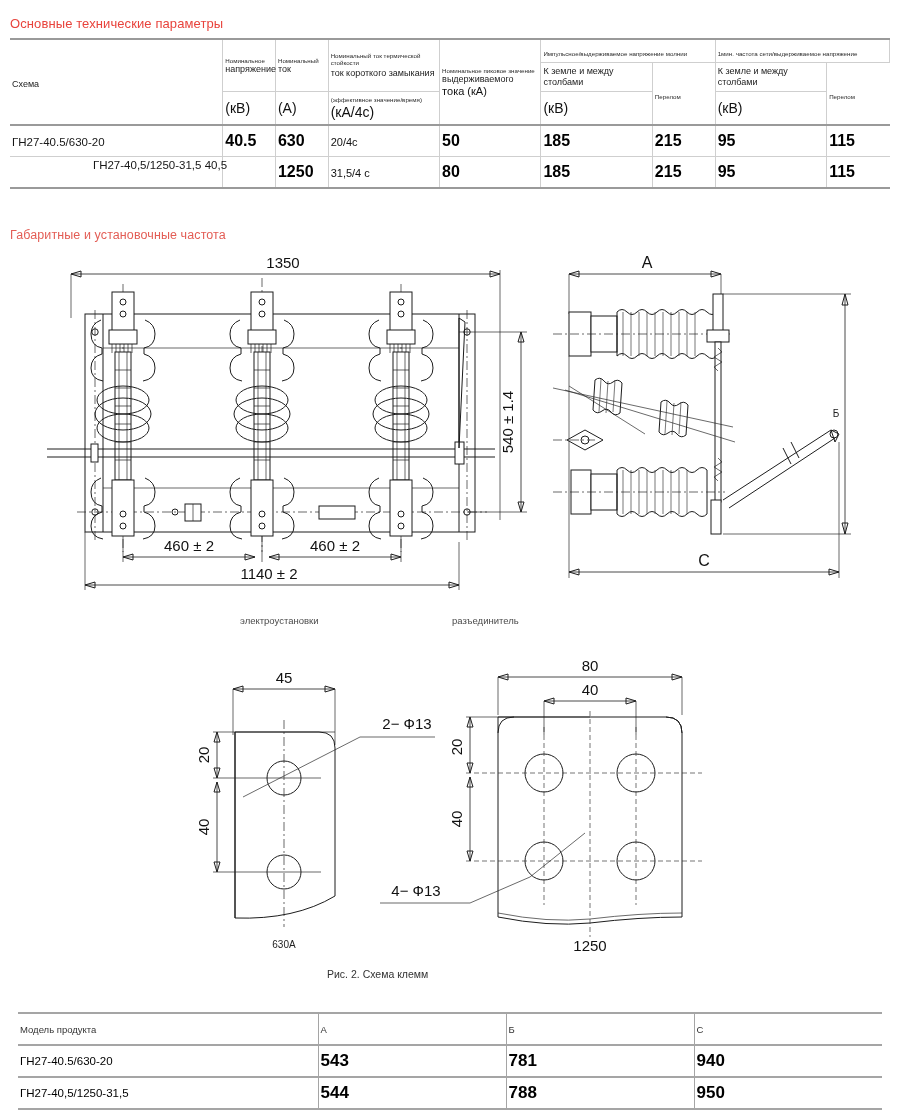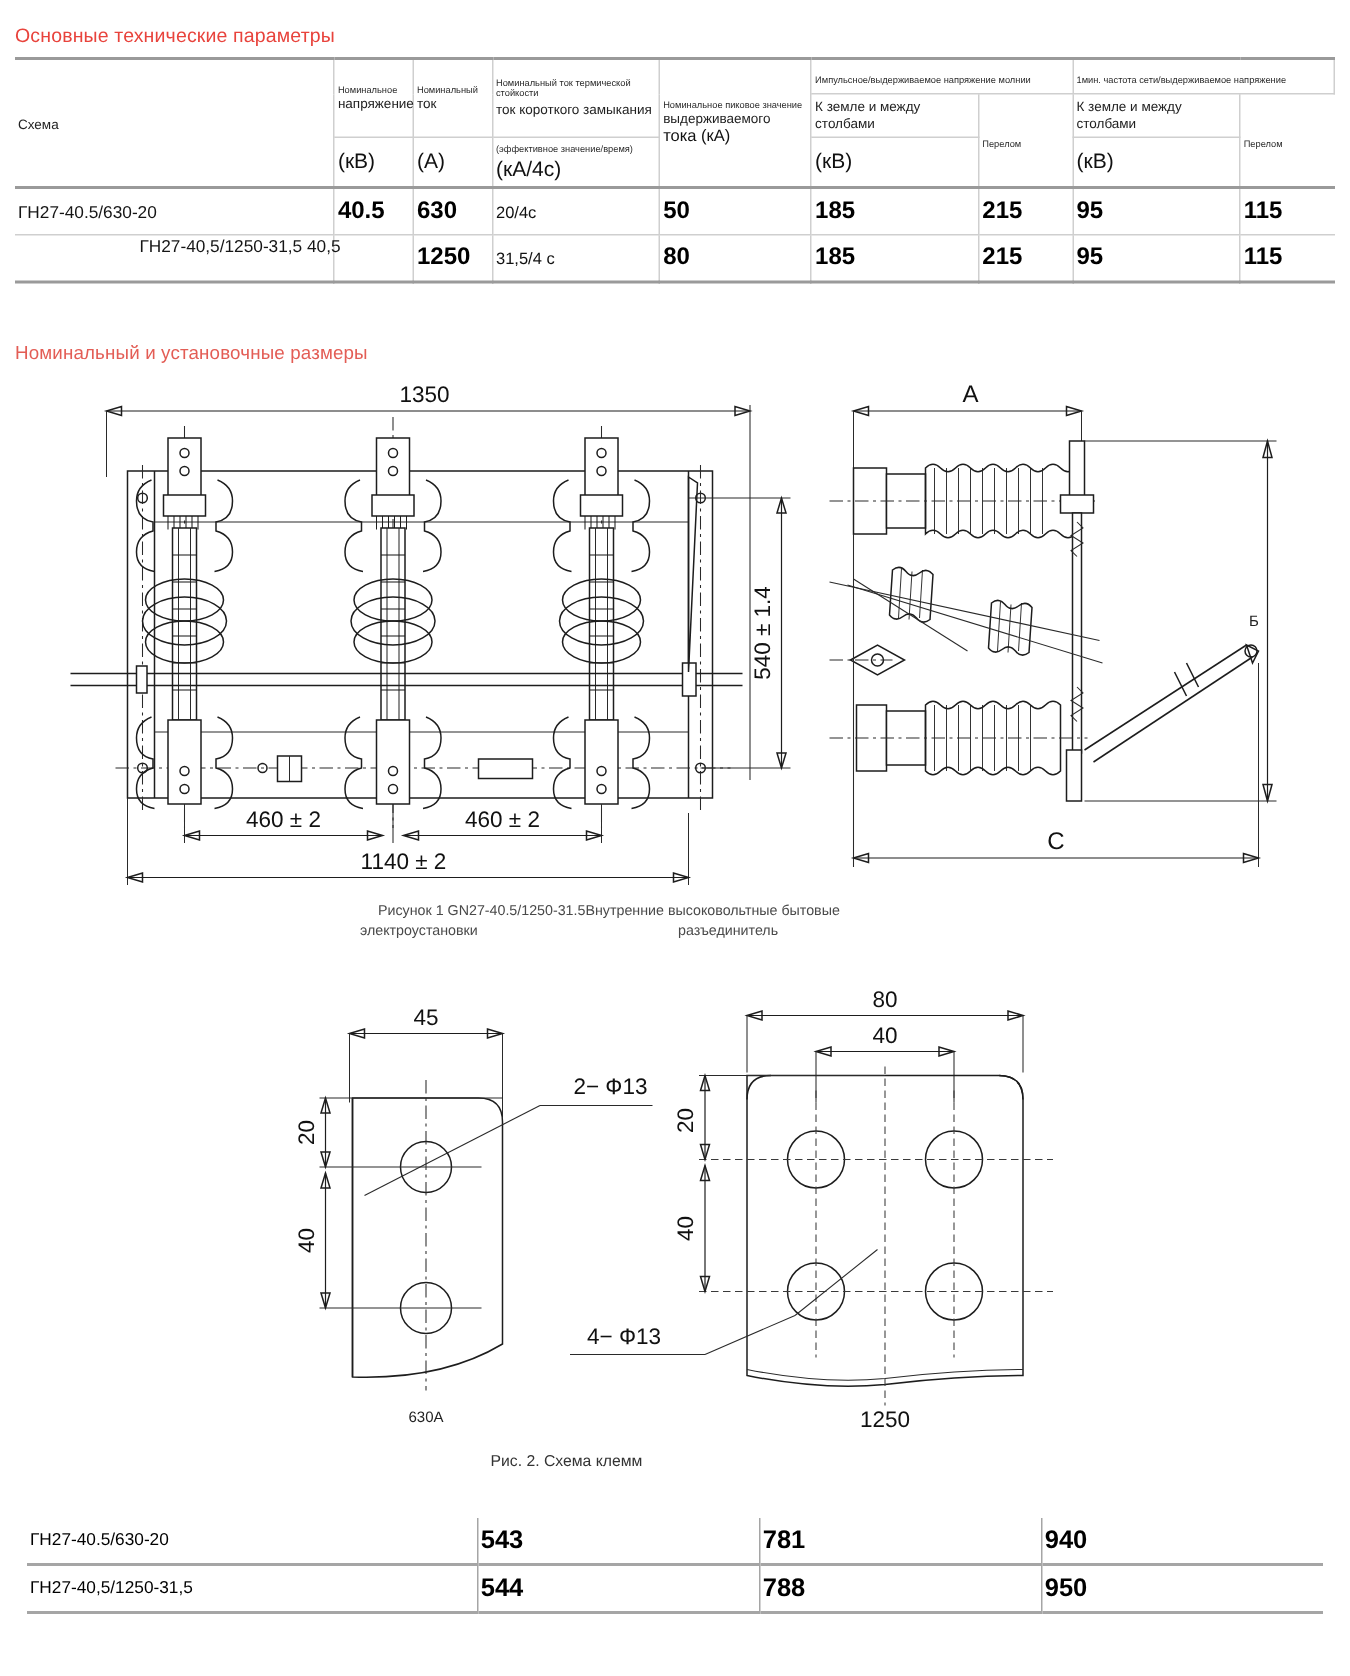--- a/index.html
+++ b/index.html
@@ -187,21 +187,21 @@
         <td><span class="valbold">185</span></td>
         <td><span class="valbold">215</span></td>
         <td><span class="valbold">95</span></td>
         <td class="nobord-r"><span class="valbold">115</span></td>
       </tr>
     </tbody>
   </table>
 
   <div class="overflow-model">ГН27-40,5/1250-31,5 40,5</div>
 
-  <div class="sec-title t2">Номинальный и установочные размеры</div>
+  <div class="sec-title t2">Габаритные и установочные частота</div>
 
   <div class="draw" style="left:55px;top:252px;">
   <svg width="490" height="345" viewBox="0 0 490 345">
 
     <line class="dim" x1="16" y1="22" x2="445" y2="22"></line>
     <path class="ln" d="M16,22 l10,-3 l0,6 z" fill="#1d1d1d"></path>
     <path class="ln" d="M445,22 l-10,-3 l0,6 z" fill="#1d1d1d"></path>
     <line class="ln-thin" x1="16" y1="22" x2="16" y2="66"></line>
     <line class="ln-thin" x1="445" y1="18" x2="445" y2="268"></line>
     <text class="dtxt" x="228" y="16">1350</text>
@@ -475,23 +475,20 @@
 
     <line class="ln-thin" x1="14" y1="104" x2="14" y2="326"></line>
     <line class="ln-thin" x1="284" y1="190" x2="284" y2="326"></line>
     <line class="dim" x1="14" y1="320" x2="284" y2="320"></line>
     <path class="ln" d="M14,320 l10,-3 l0,6 z" fill="#1d1d1d"></path>
     <path class="ln" d="M284,320 l-10,-3 l0,6 z" fill="#1d1d1d"></path>
     <text class="dtxt-l" x="149" y="314">С</text>
   </svg>
   </div>
 
-  <div class="cap" style="left:252px;top:601px;width:420px;">
-    <span>Рисунок 1 GN27-40.5/1250-31.5Внутренние высоковольтные бытовые</span>
-  </div>
   <div class="cap" style="left:240px;top:614px;text-align:center;">
     <span>электроустановки</span>
   </div>
   <div class="cap" style="left:452px;top:614px;">
     <span>разъединитель</span>
   </div>
 
   <div class="draw" style="left:185px;top:665px;">
   <svg width="250" height="290" viewBox="0 0 250 290">
 
@@ -587,20 +584,26 @@
   </div>
 
   <table class="spec" id="dim-table">
     <colgroup>
       <col style="width:300px">
         <col style="width:188px">
       <col style="width:188px">
         <col style="width:188px">
     </colgroup>
     <tbody>
+      <tr class="hdr">
+        <td><span>Модель продукта</span></td>
+        <td class="sep"><span>А</span></td>
+        <td class="sep"><span>Б</span></td>
+        <td class="sep"><span>С</span></td>
+      </tr>
       <tr class="dat">
         <td class="model"><span>ГН27-40.5/630-20</span></td>
         <td class="sep"><span>543</span></td>
         <td class="sep"><span>781</span></td>
         <td class="sep"><span>940</span></td>
       </tr>
       <tr class="dat">
         <td class="model"><span>ГН27-40,5/1250-31,5</span></td>
         <td class="sep"><span>544</span></td>
         <td class="sep"><span>788</span></td>

